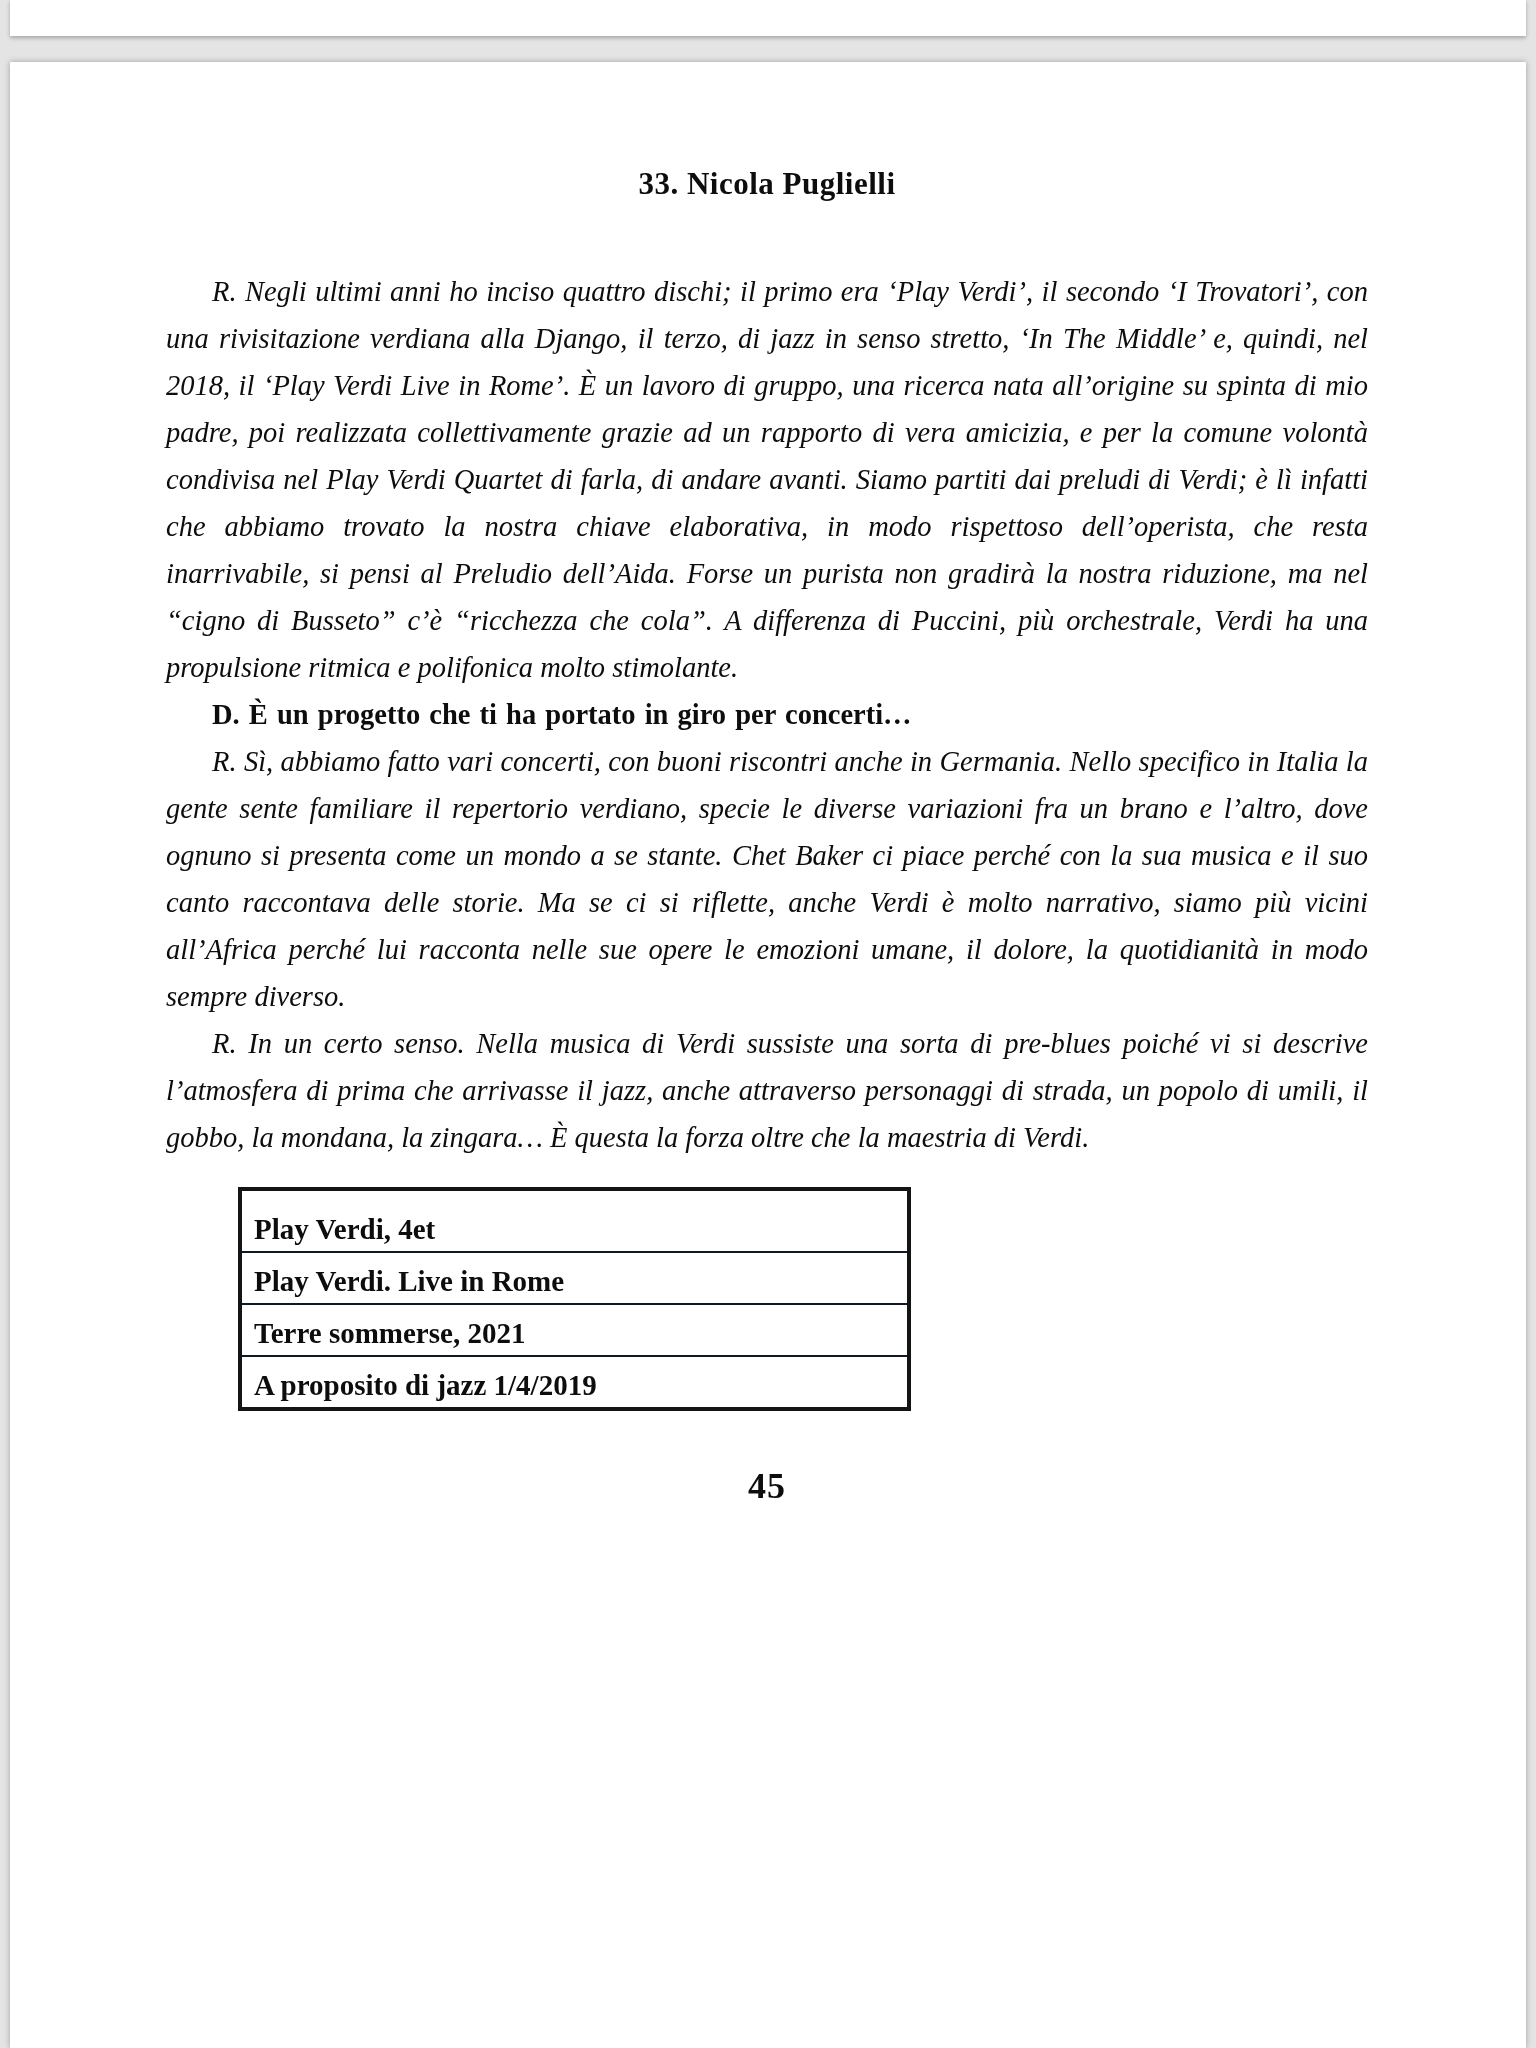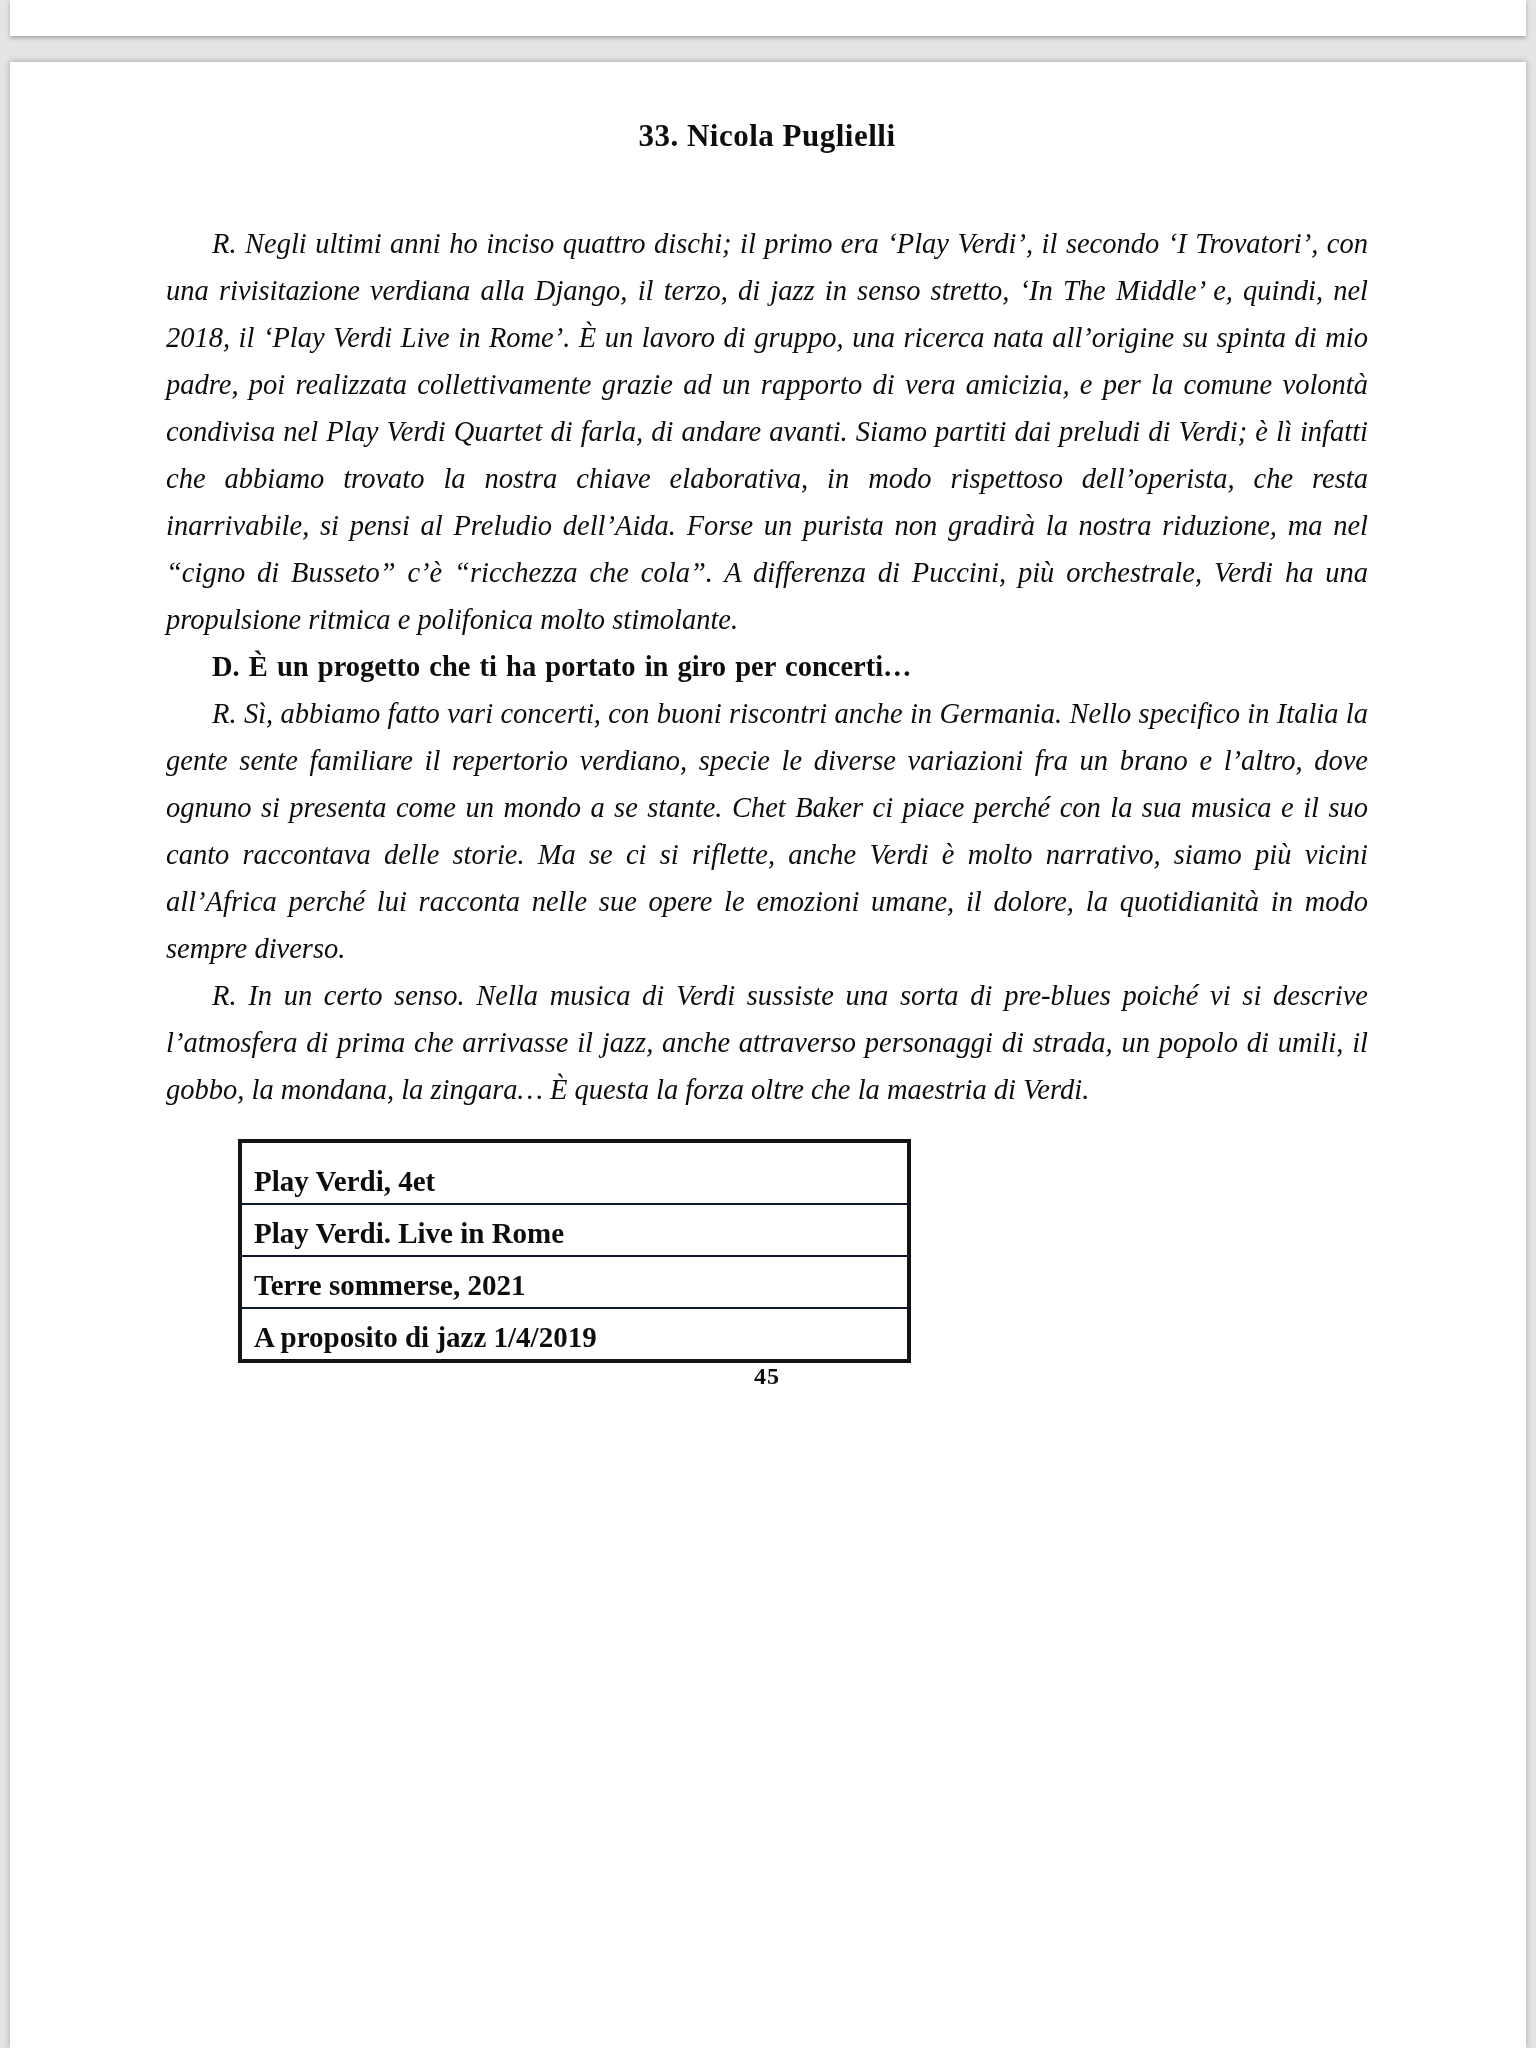--- a/index.html
+++ b/index.html
@@ -32,21 +32,21 @@
     left: 10px;
     width: 1516px;
     height: 1986px;
     background: #ffffff;
     box-shadow: 0 0 6px rgba(0,0,0,0.30);
   }
   .page-inner {
     box-sizing: border-box;
     width: 100%;
     height: 100%;
-    padding: 56px 158px 0 156px;
+    padding: 104px 158px 0 156px;
     color: #0d0d0d;
   }
   .page-title {
     text-align: center;
     font-weight: bold;
     font-size: 31px;
     letter-spacing: 0.5px;
     margin: 0 0 66px 0;
   }
   .body-text p {
@@ -76,22 +76,23 @@
     padding: 8px 14px 2px 12px;
     border-top: 2px solid #0f172a;
     line-height: 40px;
   }
   .disco-row.first {
     border-top: none;
     padding-top: 18px;
     border-radius: 25px;
   }
   .page-number {
+    margin-top: 54px;
     text-align: center;
-    font-size: 24px;
+    font-size: 36px;
     font-weight: bold;
     letter-spacing: 1px;
   }
 </style>
 </head>
 <body>
 
 <div class="viewport">
 
   <div class="prev-page-edge"></div>

